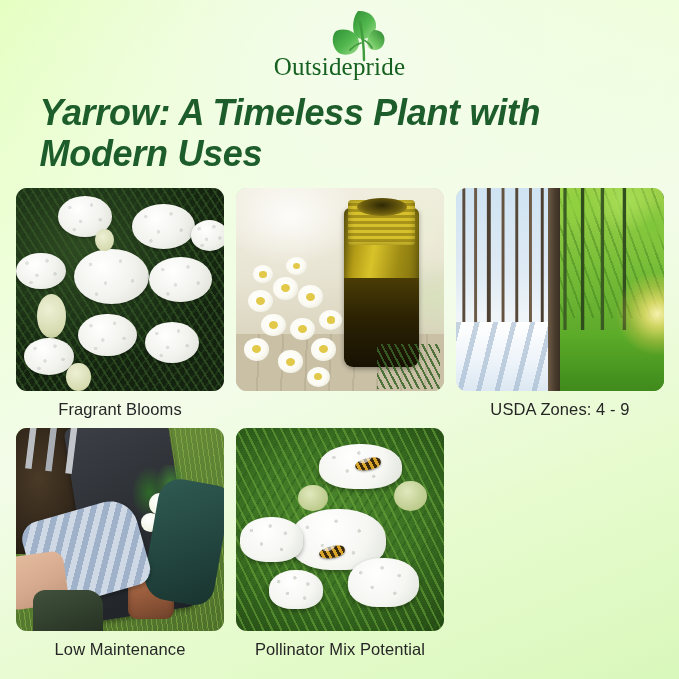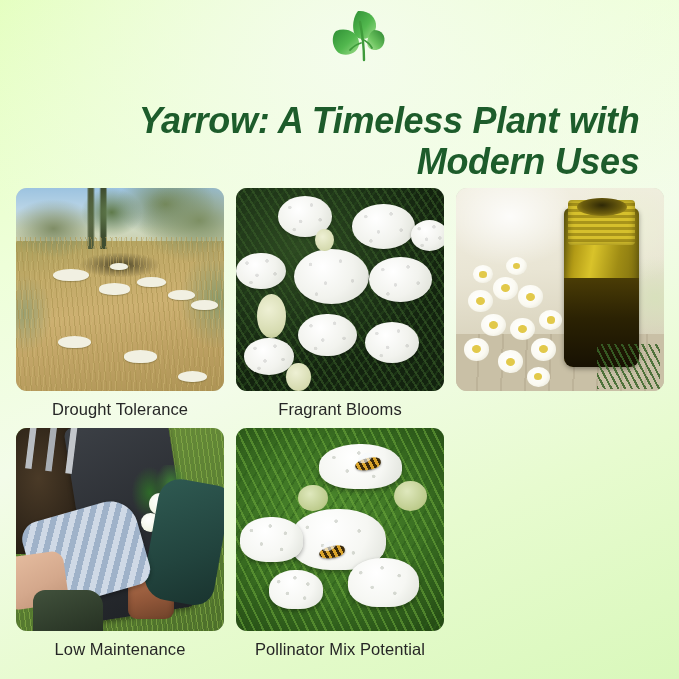--- a/index.html
+++ b/index.html
@@ -28,28 +28,28 @@
   }
   .sprout { position:absolute; left:64px; top:2px; width:72px; height:56px; }
   .brand {
     position:absolute; left:0; top:48px; width:180px;
     font-family:"Liberation Serif", serif;
     font-size:25px; font-weight:400; letter-spacing:0.2px;
     color:#16611f; line-height:1;
   }
 
   .title {
-    margin:8px auto 0;
+    margin:0 auto 0;
     width:600px;
     font-family:"Liberation Sans", sans-serif;
     font-weight:700; font-style:italic;
     font-size:36px; line-height:1.15;
     letter-spacing:-0.3px;
     color:#1d5c2b;
-    text-align:right;
+    text-align:left;
   }
 
   
   .grid {
     position:absolute; left:16px; top:188px;
     width:648px;
     display:grid;
     grid-template-columns:repeat(3,208px);
     grid-template-rows:repeat(2,240px);
     column-gap:12px; row-gap:0px;
@@ -290,47 +290,28 @@
               <stop offset="100%" stop-color="#b6e5a2"></stop>
           </linearGradient>
         </defs>
         <path d="M44 3 C54 2 63 9 62 19 C61 28 52 33 44 30 C38 27 37 12 44 3 Z" fill="url(#lg1)"></path>
         <path d="M60 22 C68 22 72 28 70 35 C68 42 60 44 55 40 C51 36 54 25 60 22 Z" fill="url(#lg2)"></path>
         <path d="M22 23 C32 19 44 24 45 34 C46 43 36 49 27 46 C19 43 16 29 22 23 Z" fill="url(#lg1)"></path>
         <path d="M46 14 C48 24 50 36 50 52" stroke="#3f9b3b" stroke-width="2.4" fill="none" stroke-linecap="round"></path>
         <path d="M48 31 C52 33 56 36 58 40" stroke="#3f9b3b" stroke-width="1.8" fill="none" stroke-linecap="round"></path>
         <path d="M47 35 C43 36 39 39 36 42" stroke="#3f9b3b" stroke-width="1.8" fill="none" stroke-linecap="round"></path>
       </svg>
+      <div class="brand">Outsidepride</div>
     </div>
 
     <h1 class="title">Yarrow: A Timeless Plant with Modern Uses</h1>
   </div>
 
   <div class="grid">
 
-    <div class="cell">
-      <div class="photo">
-        <div class="layer p1-sky"></div>
-        <div class="layer p1-ground"></div>
-        <div class="layer p1-trunks"></div>
-        <div class="layer p1-veg"></div>
-        <div class="layer p1-dark"></div>
-        <div class="layer p1-grass"></div>
-        <div class="p1-f" style="left:18%;top:40%;width:17%;height:6%"></div>
-        <div class="p1-f" style="left:40%;top:47%;width:15%;height:5.5%"></div>
-        <div class="p1-f" style="left:58%;top:44%;width:14%;height:5%"></div>
-        <div class="p1-f" style="left:73%;top:50%;width:13%;height:5%"></div>
-        <div class="p1-f" style="left:84%;top:55%;width:13%;height:5%"></div>
-        <div class="p1-f" style="left:20%;top:73%;width:16%;height:6%"></div>
-        <div class="p1-f" style="left:52%;top:80%;width:16%;height:6%"></div>
-        <div class="p1-f" style="left:78%;top:90%;width:14%;height:5.5%"></div>
-        <div class="p1-f" style="left:45%;top:37%;width:9%;height:3.5%"></div>
-      </div>
-      <div class="caption">Drought Tolerance</div>
-    </div>
 
     <div class="cell">
       <div class="photo">
         <div class="layer p2-bg"></div>
         <div class="layer p2-leaf"></div>
         <div class="p2-c" style="left:28%;top:30%;width:36%;height:27%"></div>
         <div class="p2-c" style="left:56%;top:8%;width:30%;height:22%"></div>
         <div class="p2-c" style="left:20%;top:4%;width:26%;height:20%"></div>
         <div class="p2-c" style="left:0%;top:32%;width:24%;height:18%"></div>
         <div class="p2-c" style="left:64%;top:34%;width:30%;height:22%"></div>
@@ -364,20 +345,35 @@
         <div class="p3-fl" style="left:20%;top:80%;width:12%;height:11%"></div>
         <div class="p3-fl" style="left:36%;top:74%;width:12%;height:11%"></div>
         <div class="p3-fl" style="left:40%;top:60%;width:11%;height:10%"></div>
         <div class="p3-fl" style="left:8%;top:38%;width:10%;height:9%"></div>
         <div class="p3-fl" style="left:24%;top:34%;width:10%;height:9%"></div>
         <div class="p3-fl" style="left:34%;top:88%;width:11%;height:10%"></div>
         <div class="p3-sprig"></div>
       </div>
     </div>
 
+    <div class="cell">
+      <div class="photo">
+        <div class="layer p4-winter"></div>
+        <div class="layer p4-wtrunks"></div>
+        <div class="layer p4-snow"></div>
+        <div class="layer p4-shadow"></div>
+        <div class="layer p4-summer"></div>
+        <div class="layer p4-canopy"></div>
+        <div class="layer p4-strunks"></div>
+        <div class="layer p4-grass"></div>
+        <div class="layer p4-sun"></div>
+        <div class="layer p4-bigtrunk"></div>
+      </div>
+      <div class="caption">USDA Zones: 4 - 9</div>
+    </div>
 
     <div class="cell">
       <div class="photo">
         <div class="layer p6-bg"></div>
         <div class="layer p6-grass"></div>
         <div class="layer p6-soil"></div>
         <div class="p6-tray"></div>
         <div class="p6-fork"></div>
         <div class="p6-plant"></div>
         <div class="p6-fl" style="left:64%;top:32%;width:11%;height:11%"></div>

